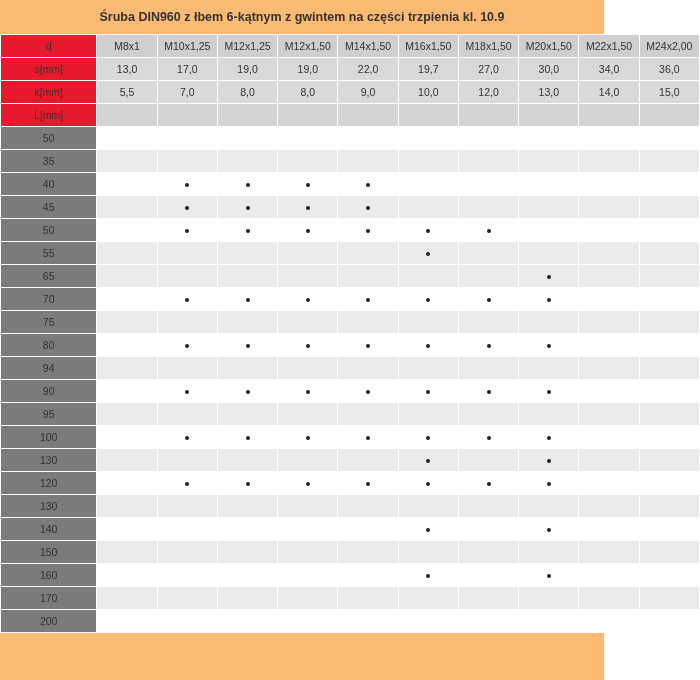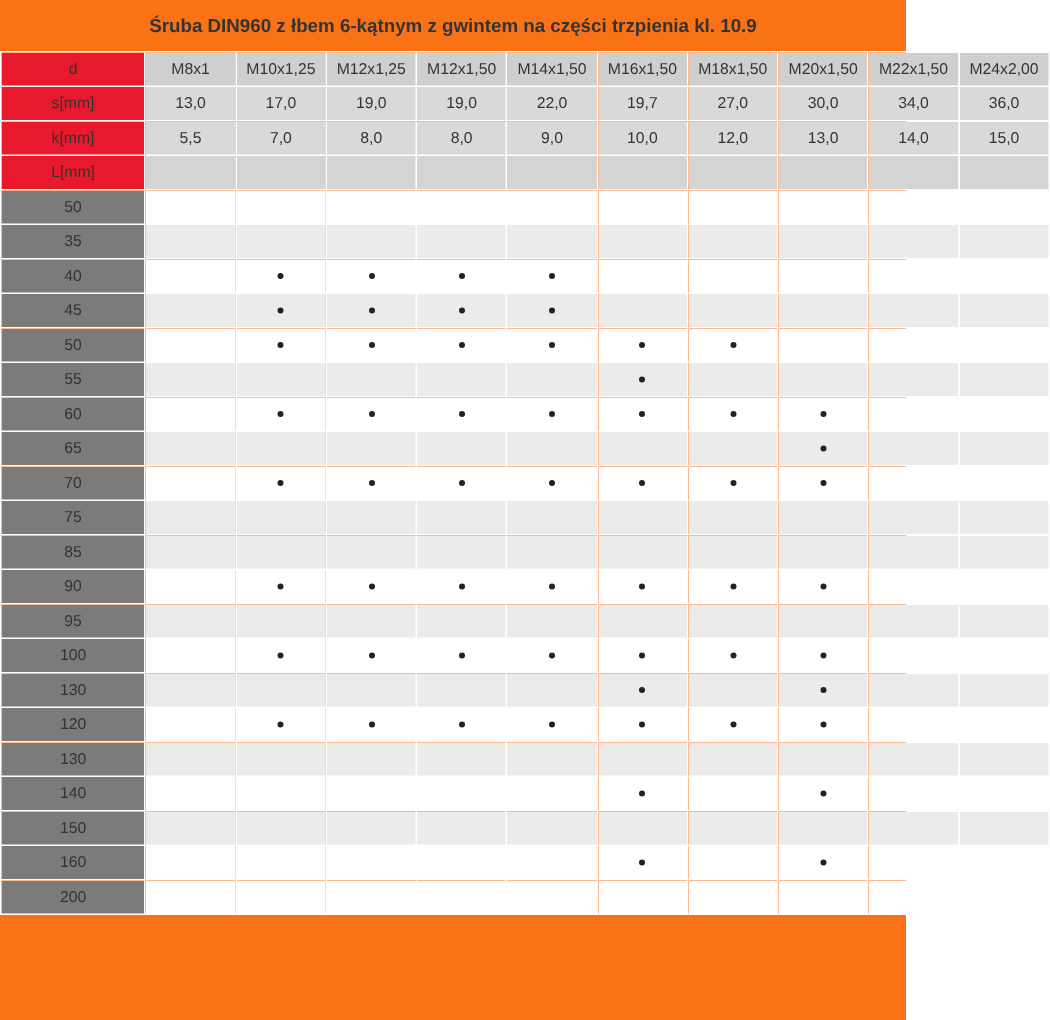--- a/index.html
+++ b/index.html
@@ -10,21 +10,21 @@
   body {
     width: 700px;
     height: 680px;
     font-family: "Liberation Sans", sans-serif;
     overflow: hidden;
   }
   .page {
     width: 604px;
     height: 680px;
     position: relative;
-    background: #f97316;
+    background: #fdba74;
   }
   .title {
     text-align: center;
     font-size: 12.5px;
     font-weight: bold;
     color: #333333;
     padding: 10px 10px 9px 10px;
     line-height: 1.2;
   }
   table.spec {
@@ -235,33 +235,20 @@
           <td class="cellB"></td>
           <td class="cellB"></td>
           <td class="cellB"></td>
           <td class="cellB"><span class="dot"></span></td>
           <td class="cellB"></td>
           <td class="cellB"></td>
           <td class="cellB"></td>
           <td class="cellB"></td>
         </tr>
         <tr>
-          <td class="lenlabel">60</td>
-          <td class="cellA"></td>
-          <td class="cellA"><span class="dot"></span></td>
-          <td class="cellA"><span class="dot"></span></td>
-          <td class="cellA"><span class="dot"></span></td>
-          <td class="cellA"><span class="dot"></span></td>
-          <td class="cellA"><span class="dot"></span></td>
-          <td class="cellA"><span class="dot"></span></td>
-          <td class="cellA"><span class="dot"></span></td>
-          <td class="cellA"></td>
-          <td class="cellA"></td>
-        </tr>
-        <tr>
           <td class="lenlabel">65</td>
           <td class="cellB"></td>
           <td class="cellB"></td>
           <td class="cellB"></td>
           <td class="cellB"></td>
           <td class="cellB"></td>
           <td class="cellB"></td>
           <td class="cellB"></td>
           <td class="cellB"><span class="dot"></span></td>
           <td class="cellB"></td>
@@ -287,21 +274,34 @@
           <td class="cellB"></td>
           <td class="cellB"></td>
           <td class="cellB"></td>
           <td class="cellB"></td>
           <td class="cellB"></td>
           <td class="cellB"></td>
           <td class="cellB"></td>
           <td class="cellB"></td>
         </tr>
         <tr>
-          <td class="lenlabel">85</td>
+          <td class="lenlabel">80</td>
+          <td class="cellA"></td>
+          <td class="cellA"><span class="dot"></span></td>
+          <td class="cellA"><span class="dot"></span></td>
+          <td class="cellA"><span class="dot"></span></td>
+          <td class="cellA"><span class="dot"></span></td>
+          <td class="cellA"><span class="dot"></span></td>
+          <td class="cellA"><span class="dot"></span></td>
+          <td class="cellA"><span class="dot"></span></td>
+          <td class="cellA"></td>
+          <td class="cellA"></td>
+        </tr>
+        <tr>
+          <td class="lenlabel">94</td>
           <td class="cellB"></td>
           <td class="cellB"></td>
           <td class="cellB"></td>
           <td class="cellB"></td>
           <td class="cellB"></td>
           <td class="cellB"></td>
           <td class="cellB"></td>
           <td class="cellB"></td>
           <td class="cellB"></td>
           <td class="cellB"></td>
@@ -415,20 +415,33 @@
           <td class="cellA"></td>
           <td class="cellA"></td>
           <td class="cellA"></td>
           <td class="cellA"></td>
           <td class="cellA"></td>
           <td class="cellA"><span class="dot"></span></td>
           <td class="cellA"></td>
           <td class="cellA"><span class="dot"></span></td>
           <td class="cellA"></td>
           <td class="cellA"></td>
+        </tr>
+        <tr>
+          <td class="lenlabel">170</td>
+          <td class="cellB"></td>
+          <td class="cellB"></td>
+          <td class="cellB"></td>
+          <td class="cellB"></td>
+          <td class="cellB"></td>
+          <td class="cellB"></td>
+          <td class="cellB"></td>
+          <td class="cellB"></td>
+          <td class="cellB"></td>
+          <td class="cellB"></td>
         </tr>
         <tr>
           <td class="lenlabel">200</td>
           <td class="cellA"></td>
           <td class="cellA"></td>
           <td class="cellA"></td>
           <td class="cellA"></td>
           <td class="cellA"></td>
           <td class="cellA"></td>
           <td class="cellA"></td>

